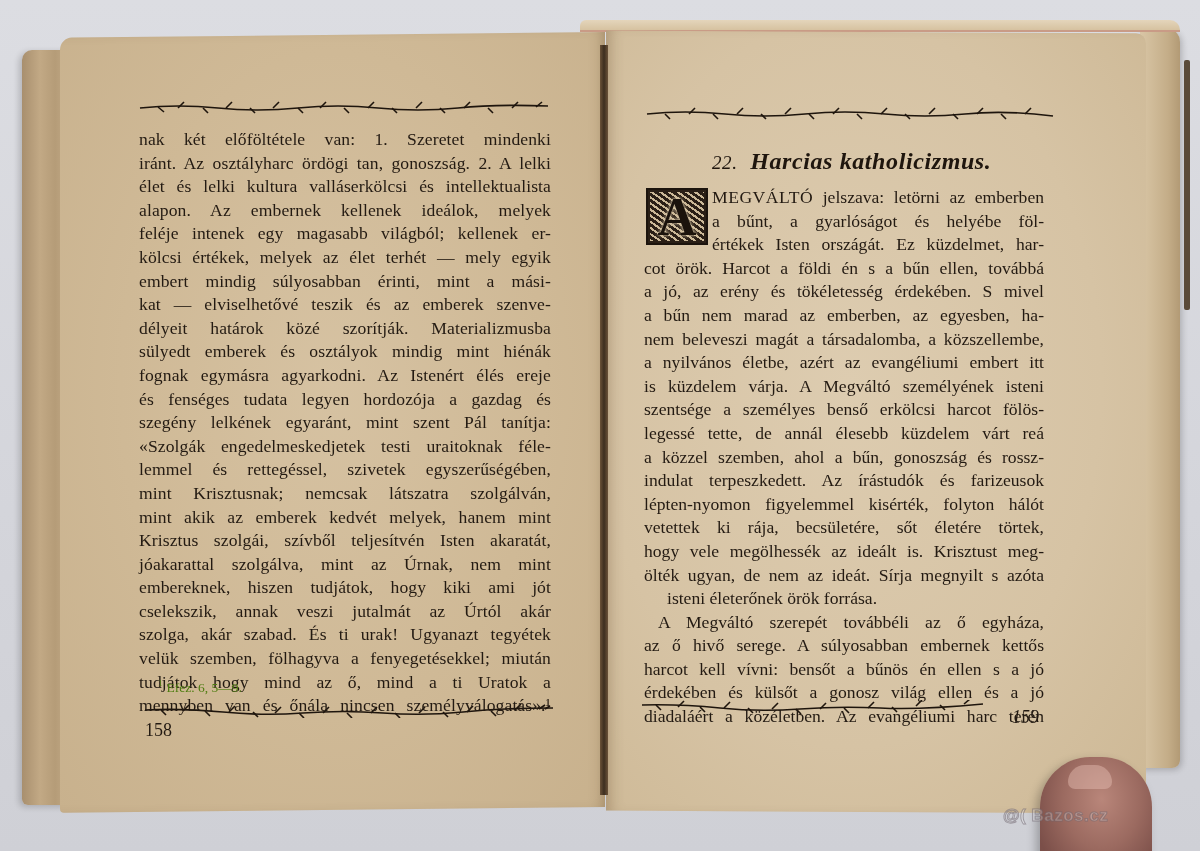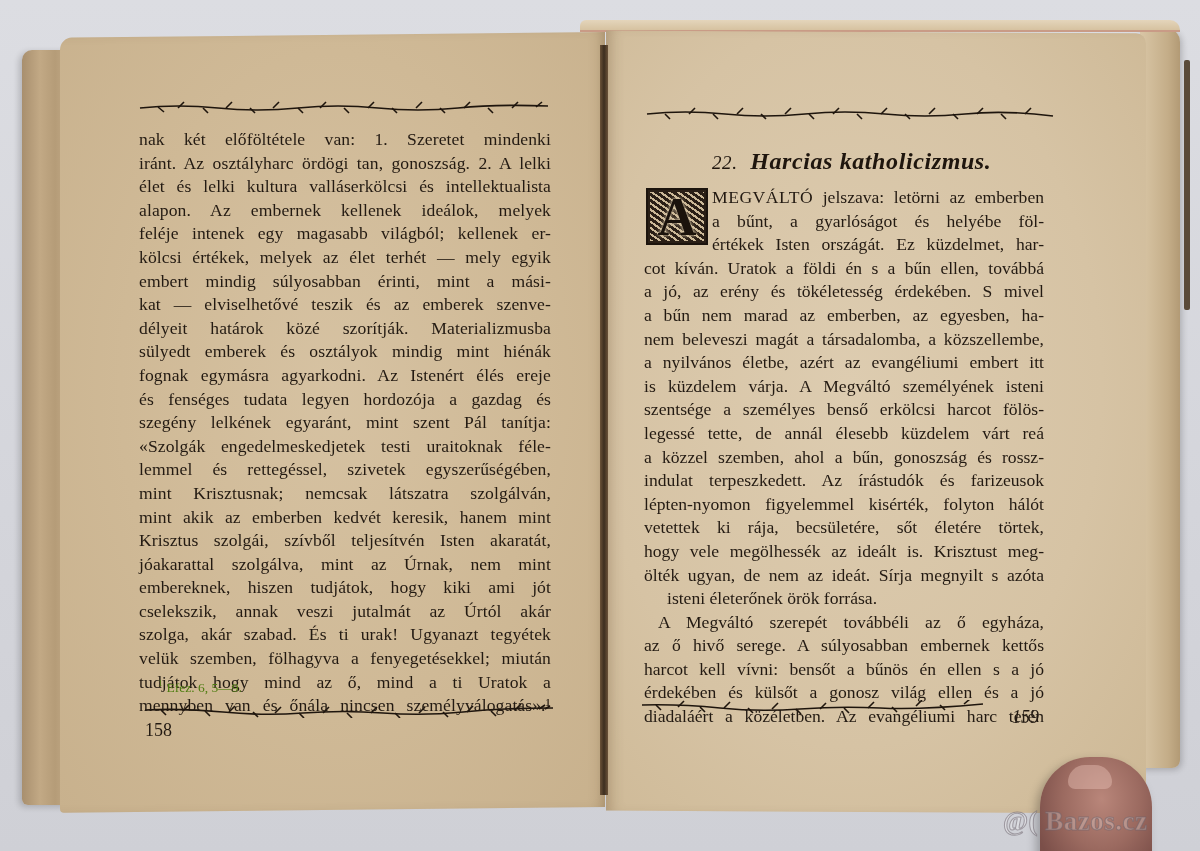--- a/index.html
+++ b/index.html
@@ -120,21 +120,21 @@
     border-radius: 50px 50px 20px 20px;
     box-shadow: -4px 4px 10px rgba(0,0,0,0.25);
   }
   .thumb::after {
     content:""; position:absolute; left:28px; top:8px; width:44px; height:24px;
     border-radius: 24px 24px 10px 10px;
     background: rgba(230,190,180,0.45);
   }
   .watermark {
     position:absolute; left:1003px; top:806px;
-    font-family:Liberation Serif, serif; font-size:27px; font-weight:bold;
+    font-family:Liberation Sans, sans-serif; font-size:17px; font-weight:bold;
     color: rgba(255,255,255,0.25);
     -webkit-text-stroke: 1px rgba(110,100,110,0.55);
     letter-spacing:0.5px;
   }
 </style>
 </head>
 <body>
 
 <div class="scene">
   <div class="left-stack"></div>
@@ -248,21 +248,21 @@
     <span class="line">embert mindig súlyosabban érinti, mint a mási-</span>
     <span class="line">kat — elviselhetővé teszik és az emberek szenve-</span>
     <span class="line">délyeit határok közé szorítják. Materializmusba</span>
     <span class="line">sülyedt emberek és osztályok mindig mint hiénák</span>
     <span class="line">fognak egymásra agyarkodni. Az Istenért élés ereje</span>
     <span class="line">és fenséges tudata legyen hordozója a gazdag és</span>
     <span class="line">szegény lelkének egyaránt, mint szent Pál tanítja:</span>
     <span class="line">«Szolgák engedelmeskedjetek testi uraitoknak féle-</span>
     <span class="line">lemmel és rettegéssel, szivetek egyszerűségében,</span>
     <span class="line">mint Krisztusnak; nemcsak látszatra szolgálván,</span>
-    <span class="line">mint akik az emberben kedvét keresik, hanem mint</span>
+    <span class="line">mint akik az emberek kedvét melyek, hanem mint</span>
     <span class="line">Krisztus szolgái, szívből teljesítvén Isten akaratát,</span>
     <span class="line">jóakarattal szolgálva, mint az Úrnak, nem mint</span>
     <span class="line">embereknek, hiszen tudjátok, hogy kiki ami jót</span>
     <span class="line">cselekszik, annak veszi jutalmát az Úrtól akár</span>
     <span class="line">szolga, akár szabad. És ti urak! Ugyanazt tegyétek</span>
     <span class="line">velük szemben, fölhagyva a fenyegetésekkel; miután</span>
     <span class="line">tudjátok hogy mind az ő, mind a ti Uratok a</span>
     <span class="line">mennyben van és őnála nincsen személyválogatás».¹</span>
   </div>
 
@@ -277,21 +277,21 @@
   </div>
 
   <div class="dropcap">
     <div class="inner">A</div>
   </div>
 
   <div class="text-block" id="right-text">
     <span class="line cap"><span class="smallcaps">MEGVÁLTÓ</span><span> jelszava: letörni az emberben</span></span>
     <span class="line cap">a bűnt, a gyarlóságot és helyébe föl-</span>
     <span class="line cap">értékek Isten országát. Ez küzdelmet, har-</span>
-    <span class="line">cot kíván. Uratok a földi én s a bűn ellen, továbbá</span>
+    <span class="line">cot örök. Harcot a földi én s a bűn ellen, továbbá</span>
     <span class="line">a jó, az erény és tökéletesség érdekében. S mivel</span>
     <span class="line">a bűn nem marad az emberben, az egyesben, ha-</span>
     <span class="line">nem beleveszi magát a társadalomba, a közszellembe,</span>
     <span class="line">a nyilvános életbe, azért az evangéliumi embert itt</span>
     <span class="line">is küzdelem várja. A Megváltó személyének isteni</span>
     <span class="line">szentsége a személyes benső erkölcsi harcot fölös-</span>
     <span class="line">legessé tette, de annál élesebb küzdelem várt reá</span>
     <span class="line">a közzel szemben, ahol a bűn, gonoszság és rossz-</span>
     <span class="line">indulat terpeszkedett. Az írástudók és farizeusok</span>
     <span class="line">lépten-nyomon figyelemmel kisérték, folyton hálót</span>

